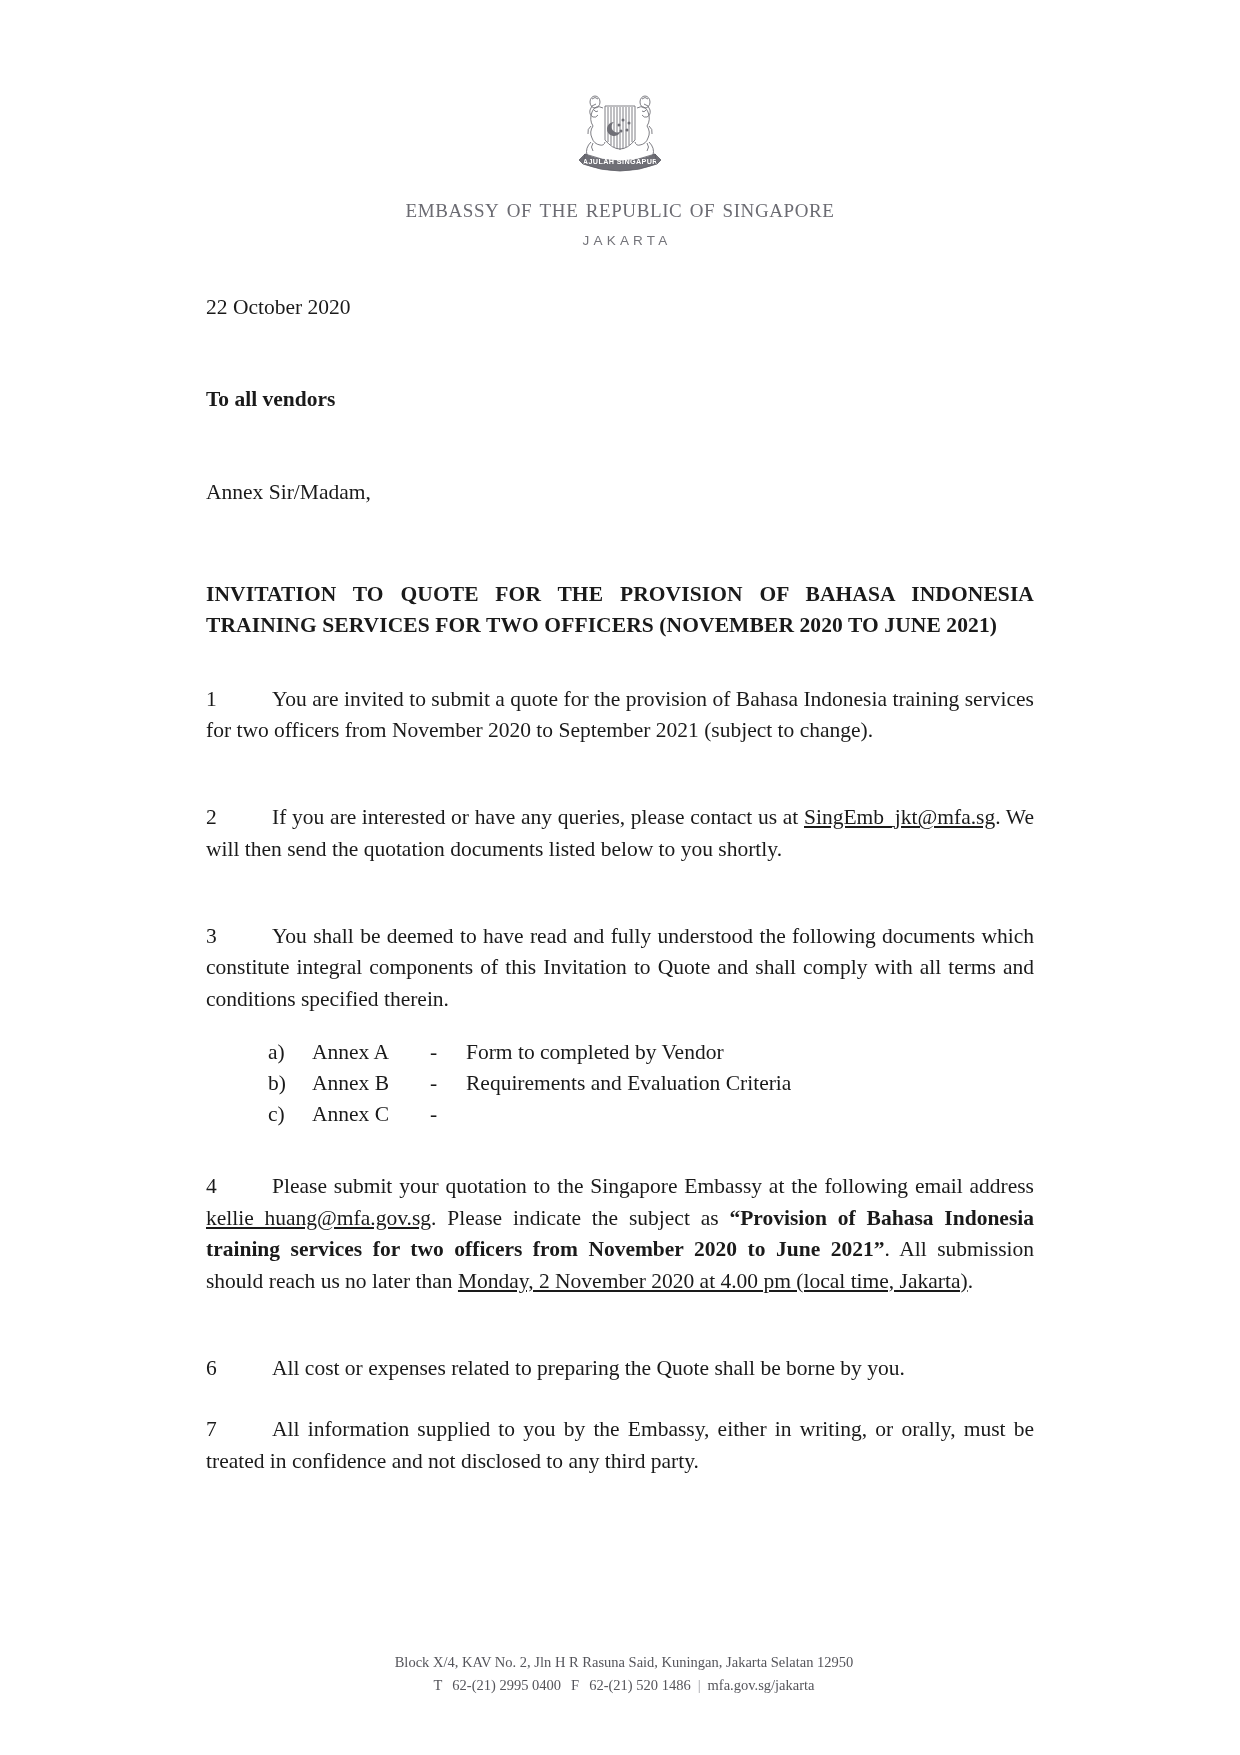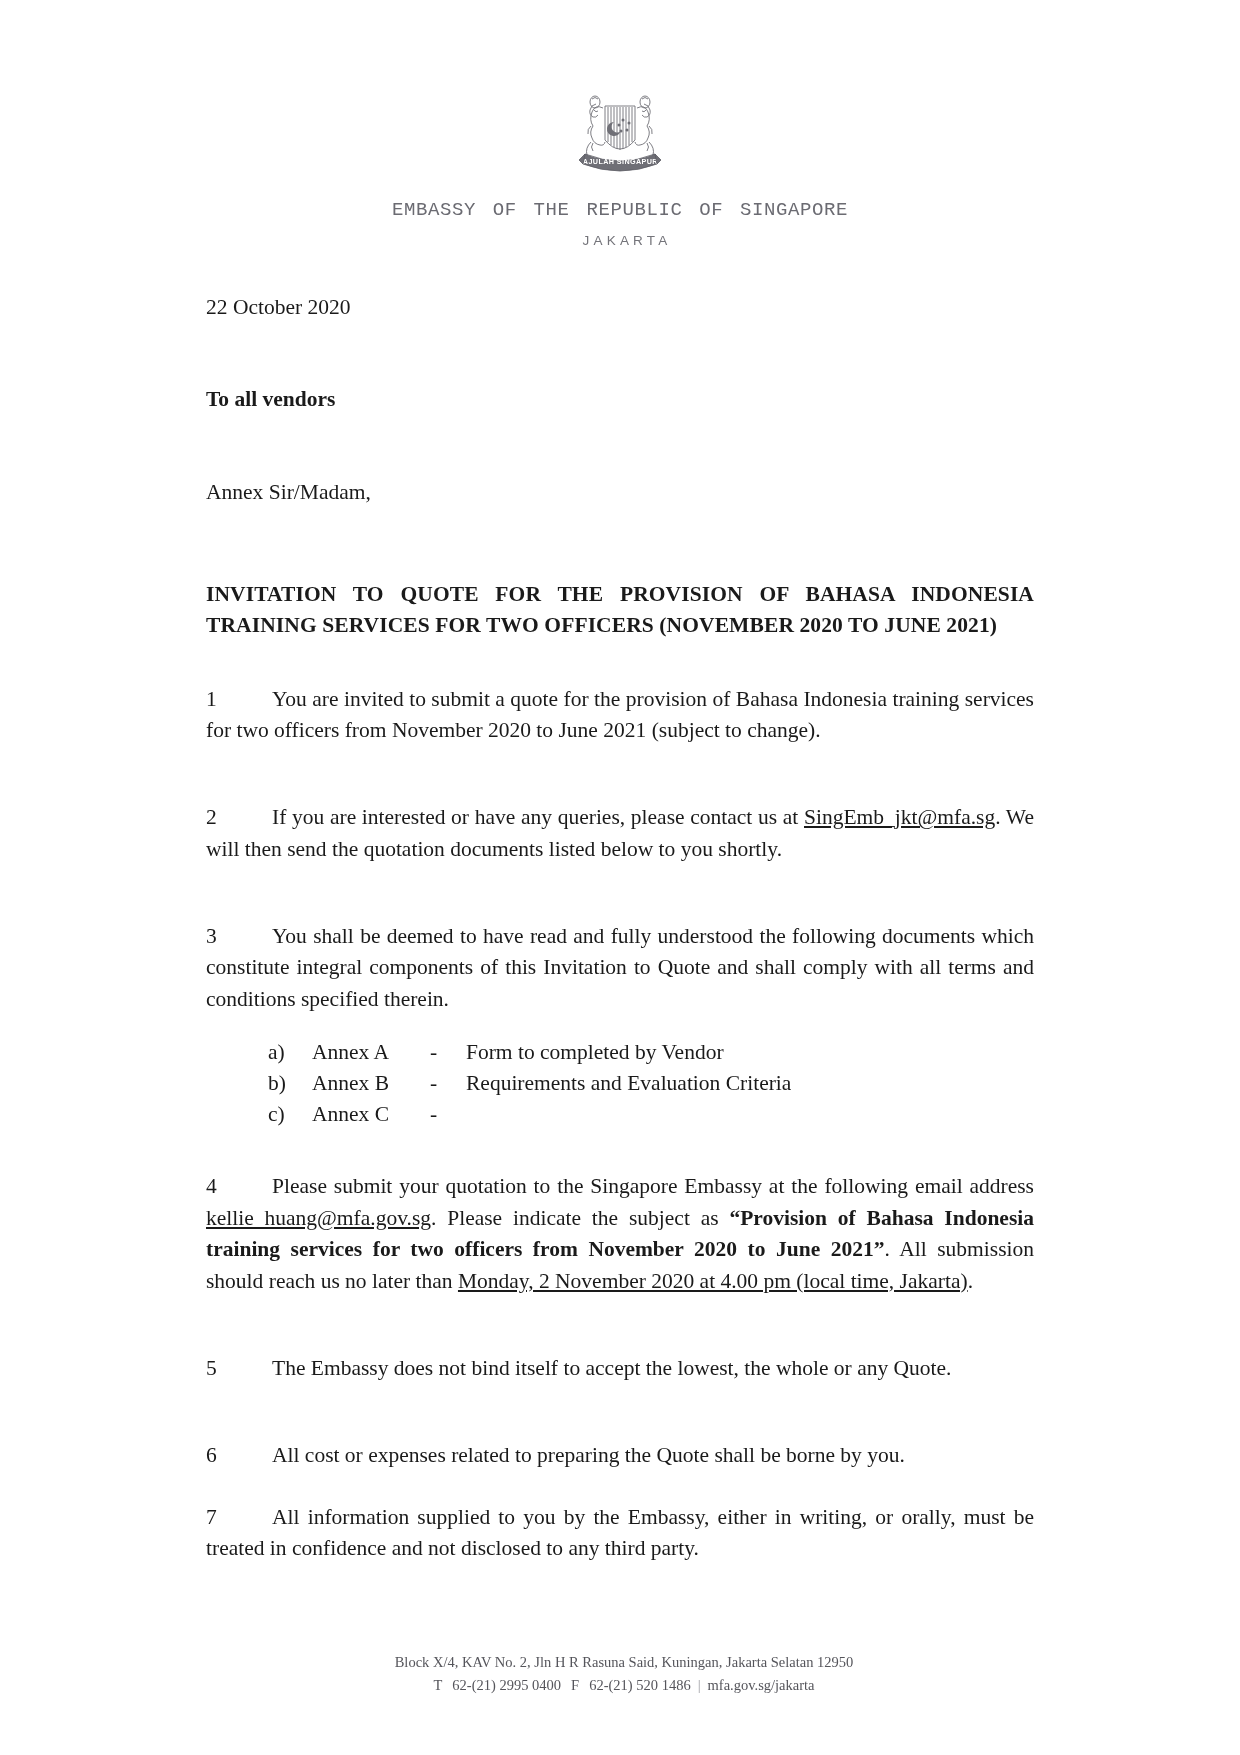--- a/index.html
+++ b/index.html
@@ -26,21 +26,21 @@
     padding-top: 88px;
     text-align: center;
   }
   .crest {
     width: 118px;
     height: 92px;
     margin: 0 auto 14px auto;
     display: block;
   }
   .org-name {
-    font-family: Liberation Mono, monospace;
+    font-family: Liberation Serif, serif;
     font-size: 27px;
     color: #6b6b72;
     letter-spacing: 0.6px;
     font-variant: small-caps;
     text-transform: lowercase;
     line-height: 1.1;
   }
   .org-name::first-letter { font-size: 27px; }
   .org-city {
     margin-top: 9px;
@@ -184,21 +184,21 @@
 
     <p class="date-line">22 October 2020</p>
 
     <p class="recipient">To all vendors</p>
 
     <p class="salutation">Annex Sir/Madam,</p>
 
     <p class="doc-title">INVITATION TO QUOTE FOR THE PROVISION OF BAHASA INDONESIA TRAINING SERVICES FOR TWO OFFICERS (NOVEMBER 2020 TO JUNE 2021)</p>
 
     <p class="para">
-      <span class="num">1</span><span>You are invited to submit a quote for the provision of Bahasa Indonesia training services for two officers from November 2020 to June 2021 (subject to change).</span>
+      <span class="num">1</span><span>You are invited to submit a quote for the provision of Bahasa Indonesia training services for two officers from November 2020 to September 2021 (subject to change).</span>
     </p>
 
     <p class="para gap-lg">
       <span class="num">2</span><span>If you are interested or have any queries, please contact us at </span><span class="u">SingEmb_jkt@mfa.sg</span><span>. We will then send the quotation documents listed below to you shortly.</span>
     </p>
 
     <p class="para gap-lg">
       <span class="num">3</span><span>You shall be deemed to have read and fully understood the following documents which constitute integral components of this Invitation to Quote and shall comply with all terms and conditions specified therein.</span>
     </p>
 
@@ -219,23 +219,20 @@
         <span class="annex-marker">c)</span>
         <span class="annex-name">Annex C</span>
         <span class="annex-dash">-</span>
       </li>
     </ul>
 
     <p class="para">
       <span class="num">4</span><span>Please submit your quotation to the Singapore Embassy at the following email address </span><span class="u">kellie_huang@mfa.gov.sg</span><span>. Please indicate the subject as </span><span class="b">“Provision of Bahasa Indonesia training services for two officers from November 2020 to June 2021”</span><span>. All submission should reach us no later than </span><span class="u">Monday, 2 November 2020 at 4.00 pm (local time, Jakarta)</span><span>.</span>
     </p>
 
-    <p class="para gap-lg">
-      <span class="num">5</span><span>The Embassy does not bind itself to accept the lowest, the whole or any Quote.</span>
-    </p>
 
     <p class="para gap-lg">
       <span class="num">6</span><span>All cost or expenses related to preparing the Quote shall be borne by you.</span>
     </p>
 
     <p class="para tight">
       <span class="num">7</span><span>All information supplied to you by the Embassy, either in writing, or orally, must be treated in confidence and not disclosed to any third party.</span>
     </p>
 
   </div>

